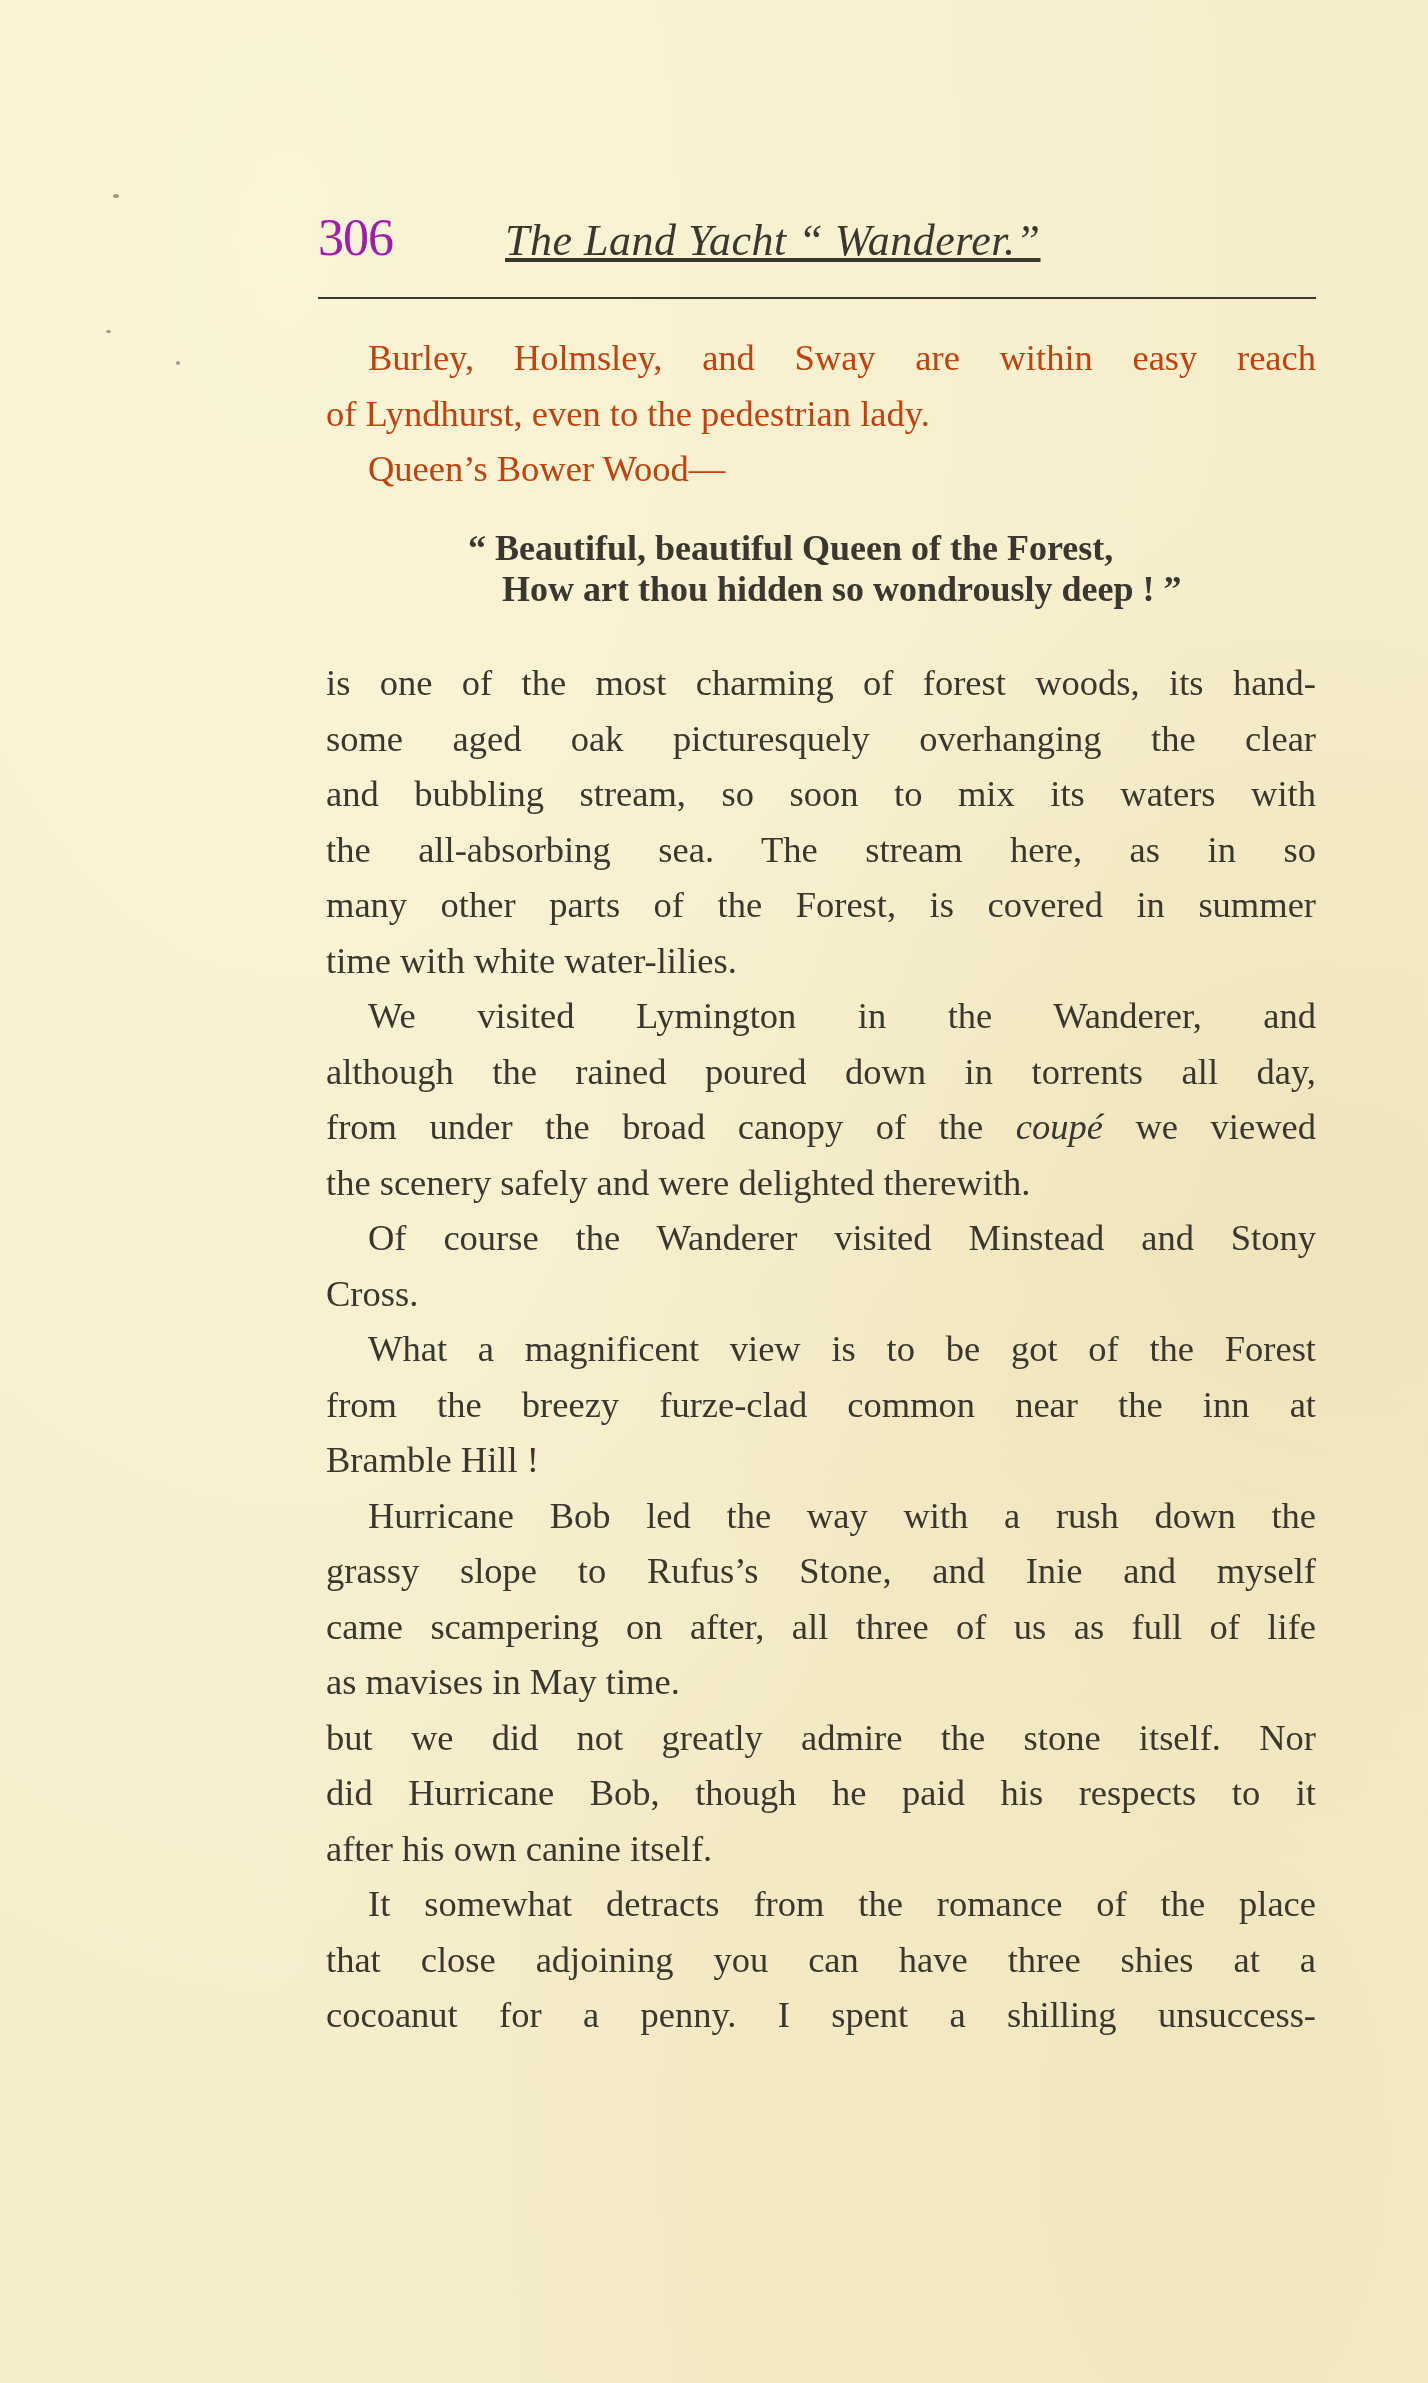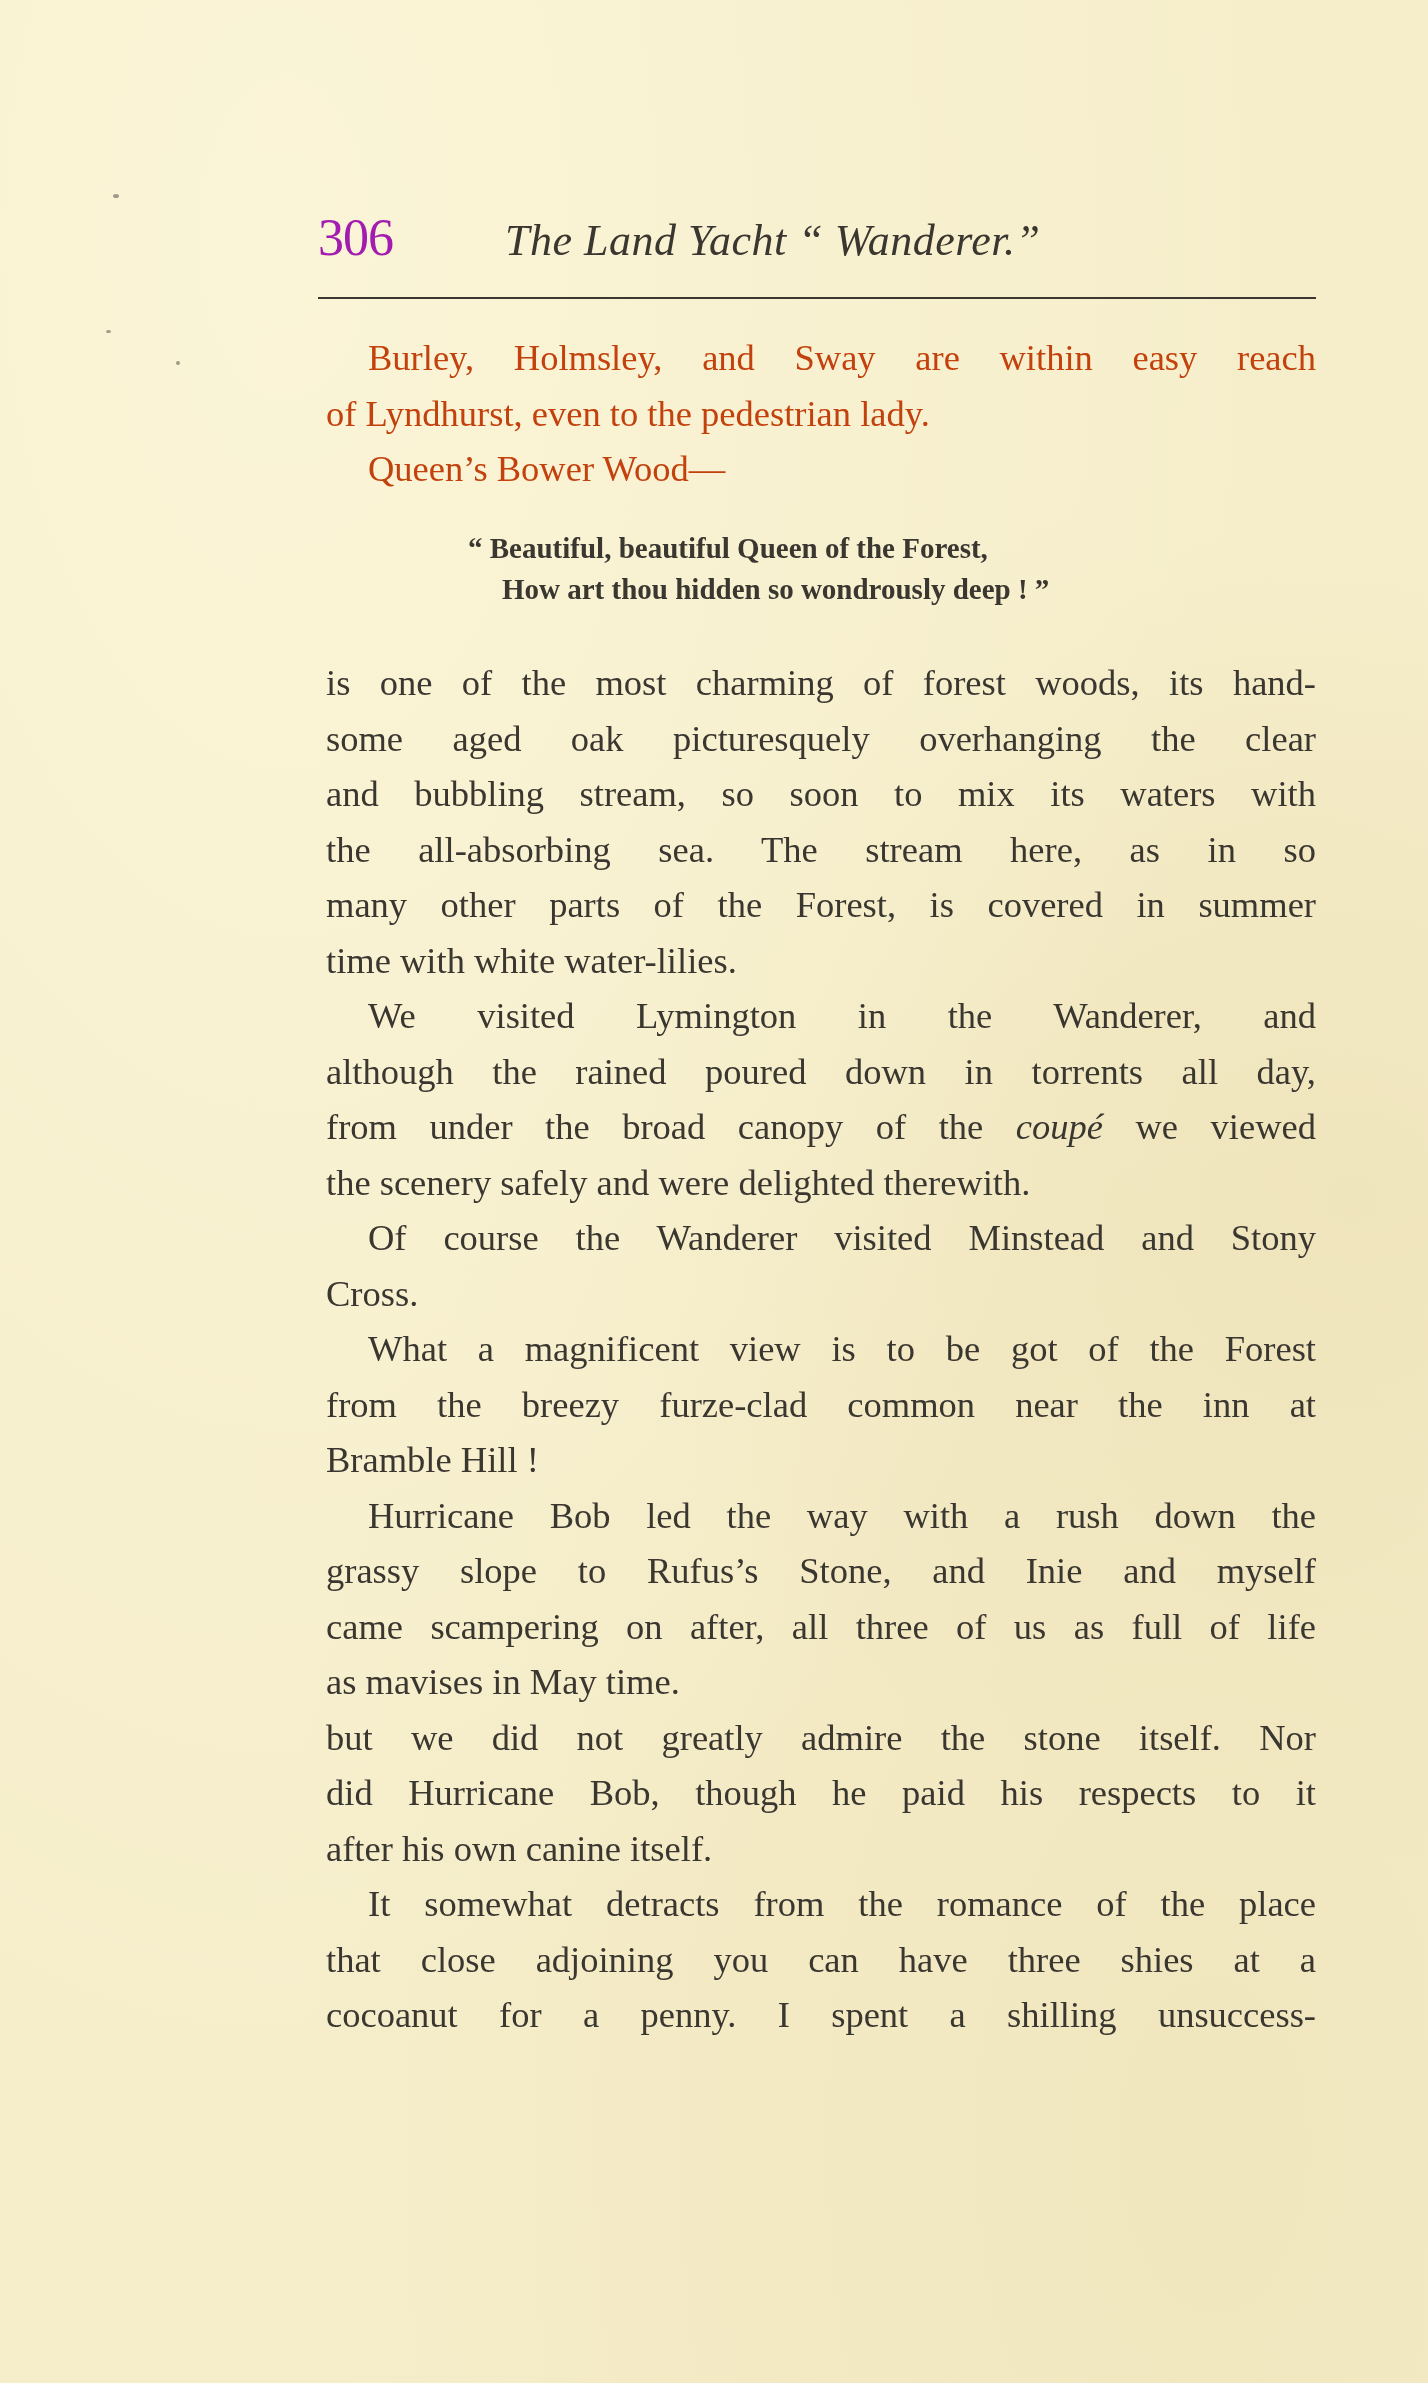--- a/index.html
+++ b/index.html
@@ -40,20 +40,21 @@
       color: #a21caf;
       letter-spacing: -1px;
       margin-right: 112px;
     }
     .running-title {
       font-family: "Liberation Serif", serif;
       font-style: italic;
       font-size: 44px;
       color: #3a3630;
       letter-spacing: 0.5px;
+      text-decoration: underline;
     }
     .head-rule {
       position: absolute;
       left: 318px;
       top: 297px;
       width: 998px;
       height: 0;
       border-top: 2.5px solid #3b3832;
     }
     .body-text {
@@ -77,21 +78,21 @@
       text-align-last: left;
     }
     .line.indent {
       padding-left: 42px;
     }
     .verse {
       position: absolute;
       left: 468px;
       top: 528px;
       font-family: "Liberation Serif", serif;
-      font-size: 29px;
+      font-size: 36px;
       line-height: 41px;
       color: #3a3630;
       font-weight: bold;
     }
     .verse .verse-line {
       display: block;
       white-space: nowrap;
     }
     .verse .verse-line.second {
       padding-left: 34px;

